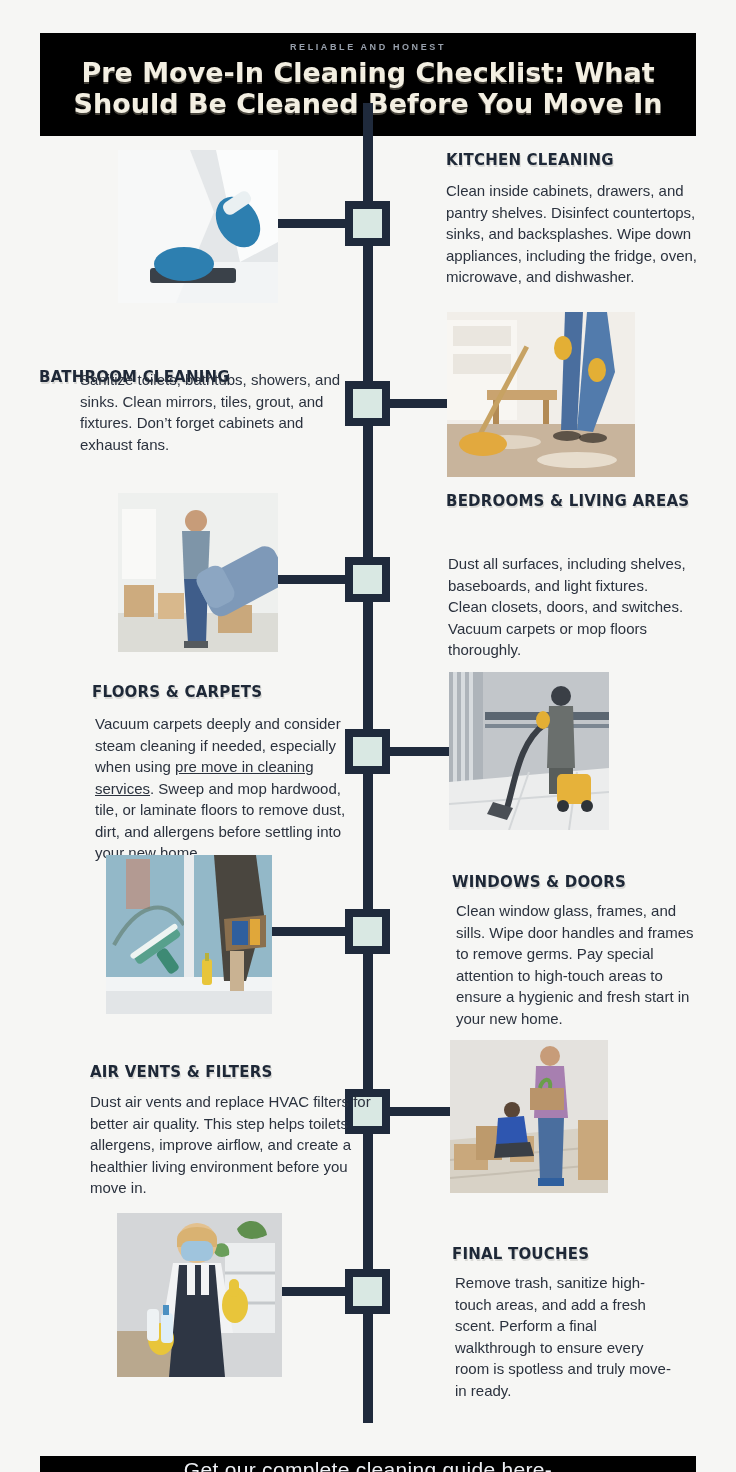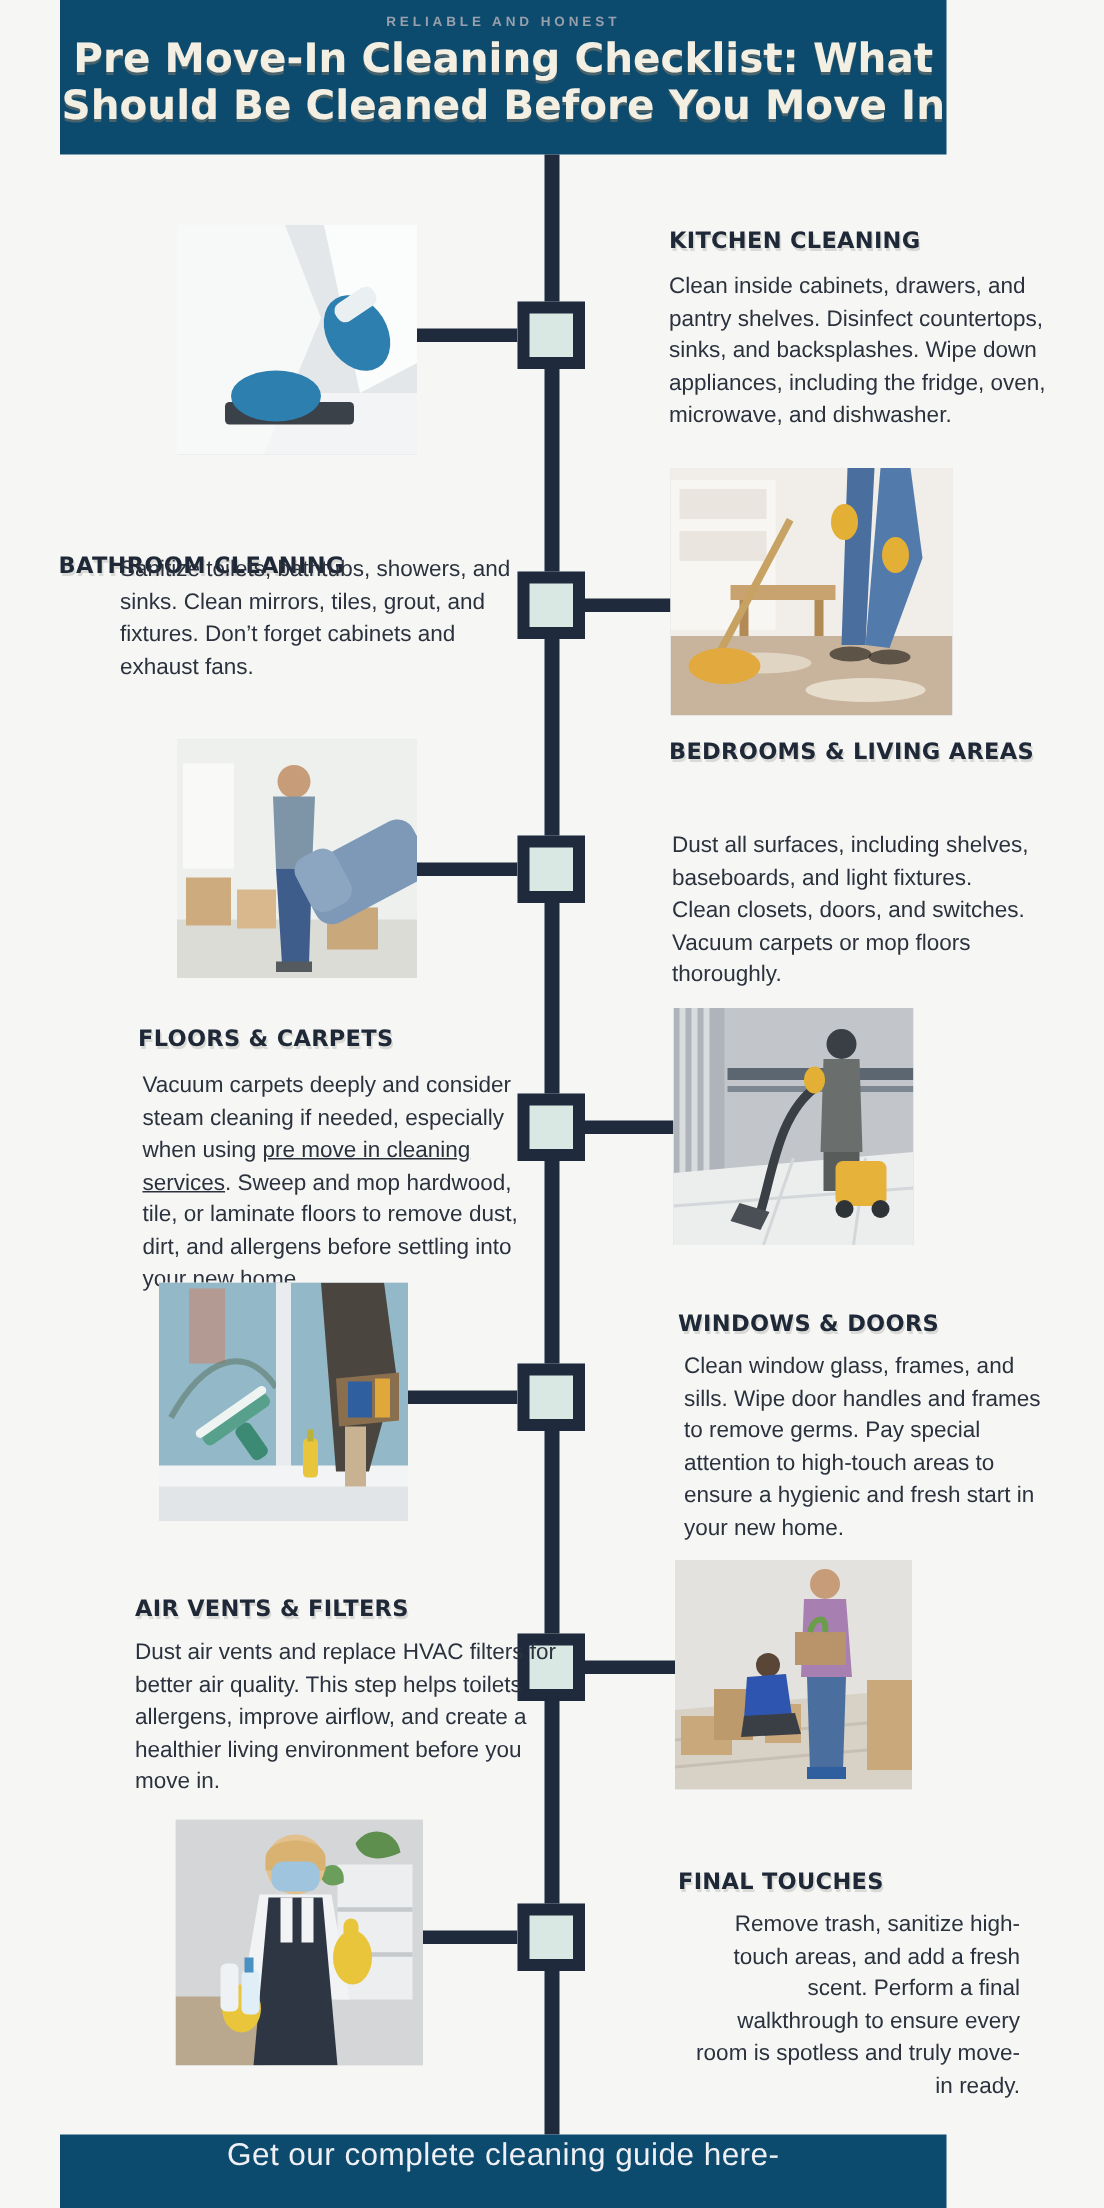--- a/index.html
+++ b/index.html
@@ -2,21 +2,21 @@
 <html><head>
 <meta charset="utf-8">
 <style>
   html,body { margin:0; padding:0; background:#f6f6f4; }
   .canvas {
     position:relative; width:736px; height:1472px; margin:0 auto;
     background:#f6f6f4; overflow:hidden;
     font-family:"Liberation Sans", sans-serif;
   }
   
-  .banner { position:absolute; left:40px; width:591px; background:#0c4a6e; }
+  .banner { position:absolute; left:40px; width:656px; background:#000000;margin-top:33px; }
   .banner.header { top:0; height:103px; }
   .banner.footer { top:1423px; height:49px; }
   .tagline {
     padding-top:9px; text-align:center; font-size:9px; font-weight:bold;
     letter-spacing:2.6px; color:#98a0ac;
   }
   .main-title {
     margin-top:5px; text-align:center;
     font-family:"DejaVu Sans", sans-serif; font-weight:bold;
     font-size:27px; line-height:31px; color:#f3efe2;
@@ -237,19 +237,19 @@
       <rect x="84" y="52" width="8" height="30" fill="#f2f3f4"></rect>
       <ellipse cx="118" cy="92" rx="13" ry="18" fill="#e8c53a"></ellipse>
       <rect x="112" y="66" width="10" height="18" rx="5" fill="#e8c53a"></rect>
       <ellipse cx="44" cy="126" rx="13" ry="16" fill="#e8c53a"></ellipse>
       <rect x="30" y="96" width="12" height="32" rx="4" fill="#eef2f4"></rect>
       <rect x="44" y="100" width="12" height="30" rx="4" fill="#dfeef7"></rect>
       <rect x="46" y="92" width="6" height="10" fill="#4a90c2"></rect>
     </svg>
   </div>
   <div class="sec-title" style="left:452px;top:1238px;">FINAL TOUCHES</div>
-  <div class="sec-body" style="left:455px;top:1272px;width:225px;text-align:right;">Remove trash, sanitize high-touch areas, and add a fresh scent. Perform a final walkthrough to ensure every room is spotless and truly move-in ready.</div>
+  <div class="sec-body" style="left:455px;top:1272px;width:225px;">Remove trash, sanitize high-touch areas, and add a fresh scent. Perform a final walkthrough to ensure every room is spotless and truly move-in ready.</div>
 
   <div class="banner footer">
     <span class="footer-cta">Get our complete cleaning guide here-</span>
   </div>
 
 </div>
 
 </body></html>

